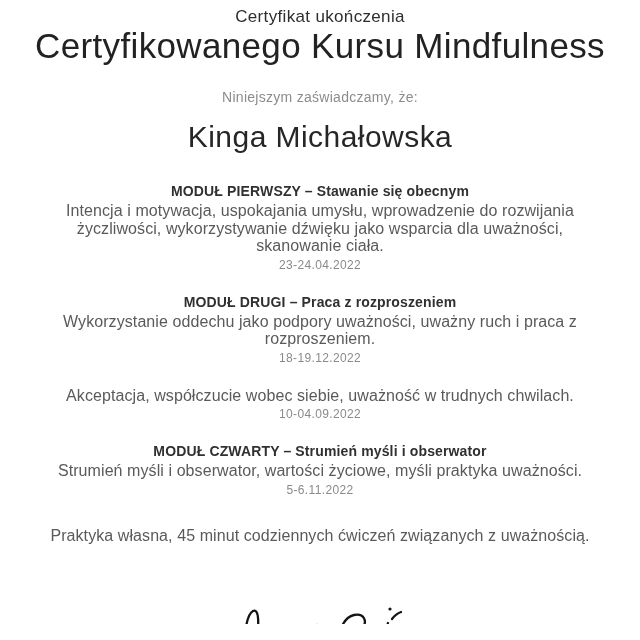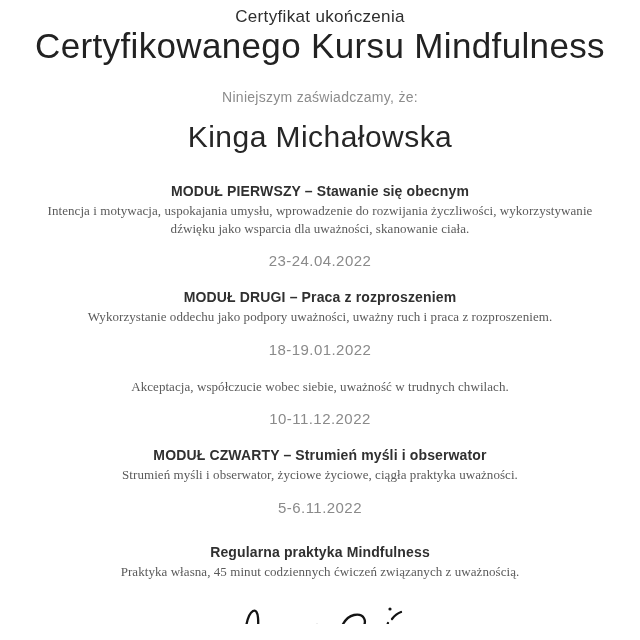--- a/index.html
+++ b/index.html
@@ -64,29 +64,28 @@
   .module-title {
     font-size: 14px;
     line-height: 17px;
     font-weight: 700;
     color: #303030;
     letter-spacing: 0.01em;
   }
   .module-desc {
     margin: 2px auto 0 auto;
     max-width: 560px;
-    font-size: 13px;
+    font-size: 16px;
     line-height: 17.5px;
     color: #5a5a5a;
     letter-spacing: 0.005em;
-    font-family: Liberation Serif, serif;
   }
   .module-date {
-    margin-top: 17px;
-    font-size: 15px;
+    margin-top: 4px;
+    font-size: 12px;
     line-height: 13px;
     color: #8a8a8a;
     letter-spacing: 0.03em;
   }
   .practice {
     margin-top: 30px;
   }
   .signature {
     position: absolute;
     left: 238px;
@@ -113,38 +112,37 @@
 
     <div class="module">
       <div class="module-title">MODUŁ PIERWSZY – Stawanie się obecnym</div>
       <div class="module-desc">Intencja i motywacja, uspokajania umysłu, wprowadzenie do rozwijania życzliwości, wykorzystywanie dźwięku jako wsparcia dla uważności, skanowanie ciała.</div>
       <div class="module-date">23-24.04.2022</div>
     </div>
 
     <div class="module">
       <div class="module-title">MODUŁ DRUGI – Praca z rozproszeniem</div>
       <div class="module-desc">Wykorzystanie oddechu jako podpory uważności, uważny ruch i praca z rozproszeniem.</div>
-      <div class="module-date">18-19.01.2022</div>
+      <div class="module-date">18-19.12.2022</div>
     </div>
 
     <div class="module">
       <div class="module-desc">Akceptacja, współczucie wobec siebie, uważność w trudnych chwilach.</div>
-      <div class="module-date">10-11.12.2022</div>
+      <div class="module-date">10-04.09.2022</div>
     </div>
 
     <div class="module">
       <div class="module-title">MODUŁ CZWARTY – Strumień myśli i obserwator</div>
-      <div class="module-desc">Strumień myśli i obserwator, życiowe życiowe, ciągła praktyka uważności.</div>
+      <div class="module-desc">Strumień myśli i obserwator, wartości życiowe, myśli praktyka uważności.</div>
       <div class="module-date">5-6.11.2022</div>
     </div>
 
   </div>
 
   <div class="practice">
-    <div class="module-title">Regularna praktyka Mindfulness</div>
     <div class="module-desc">Praktyka własna, 45 minut codziennych ćwiczeń związanych z uważnością.</div>
   </div>
 
   <div class="signature">
     <svg width="170" height="60" viewBox="0 0 170 60" xmlns="http://www.w3.org/2000/svg">
       <g fill="none" stroke="#141414" stroke-width="2.3" stroke-linecap="round" stroke-linejoin="round">
 
         <path d="M8,60 C5,42 8,18 15,14 C21,11 21,26 19,40 C17,50 16,56 16,60"></path>
 
         <path d="M36,40 C42,30 52,28 52,34 C52,40 42,46 40,52 C38,58 48,56 56,48 C60,44 62,38 60,34 C58,40 58,48 64,48 C70,48 74,40 78,36 C80,34 81,30 79,28 C77,30 78,38 84,40 C90,42 94,36 96,32"></path>

